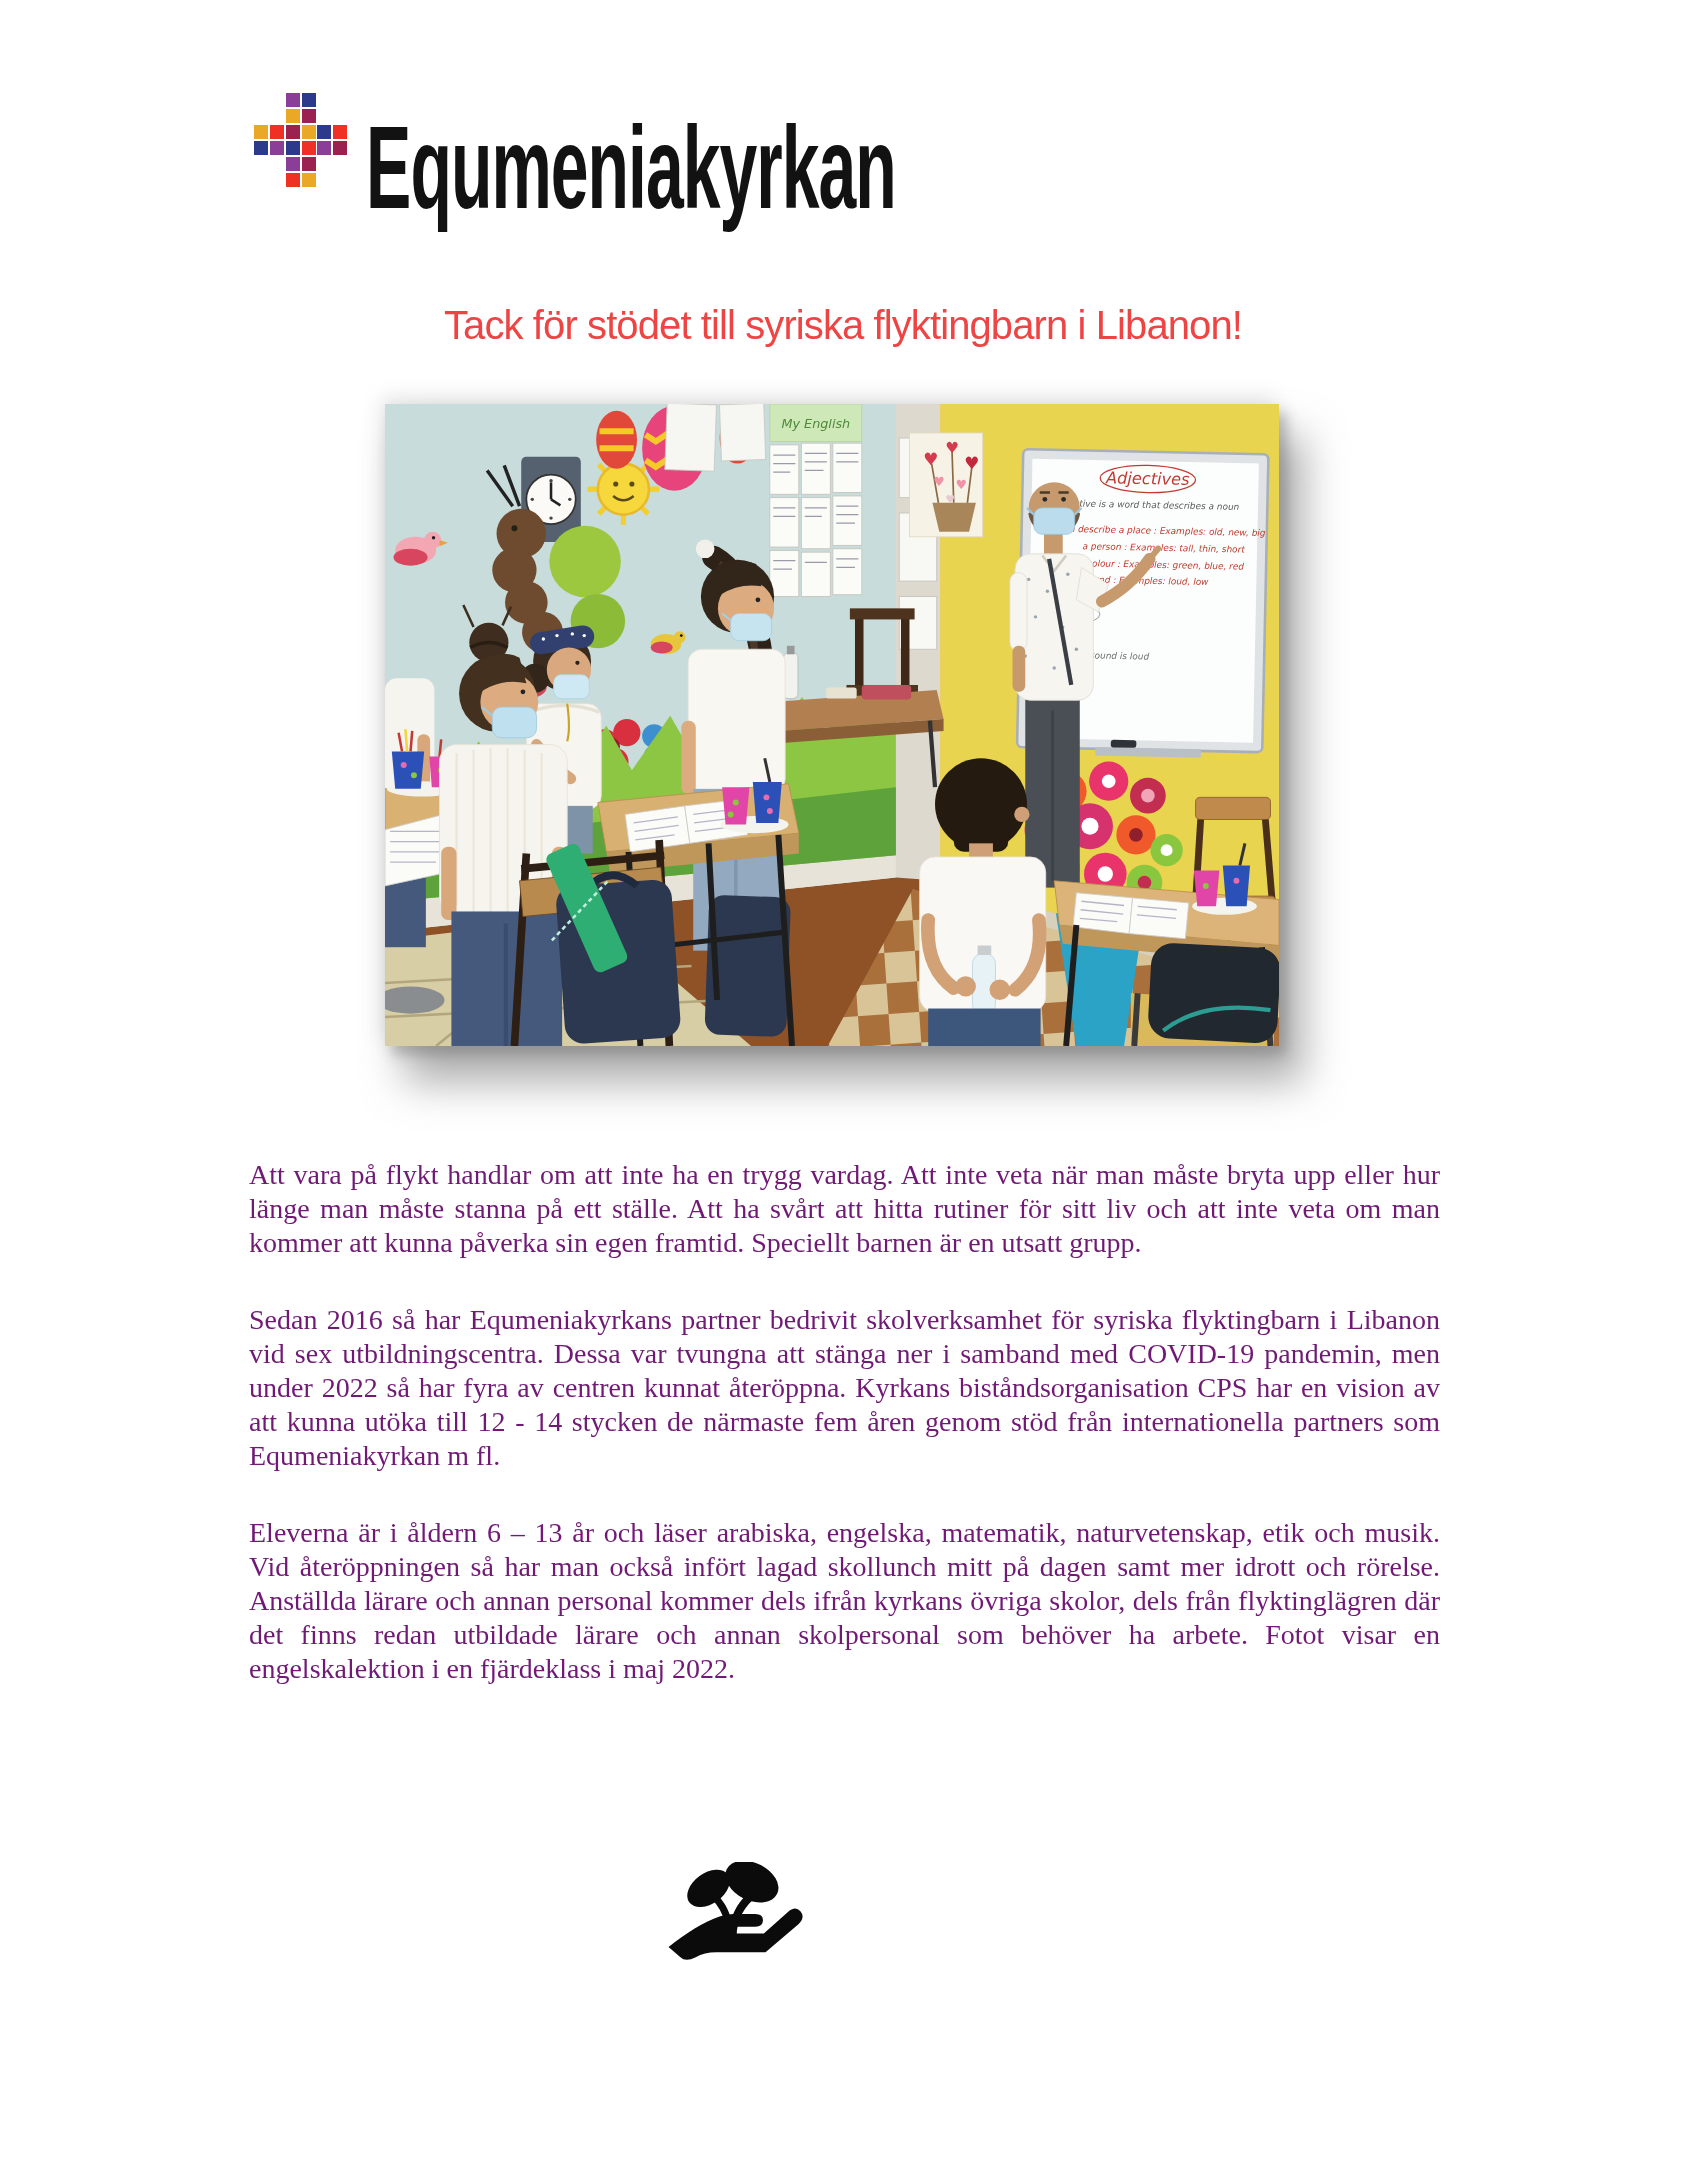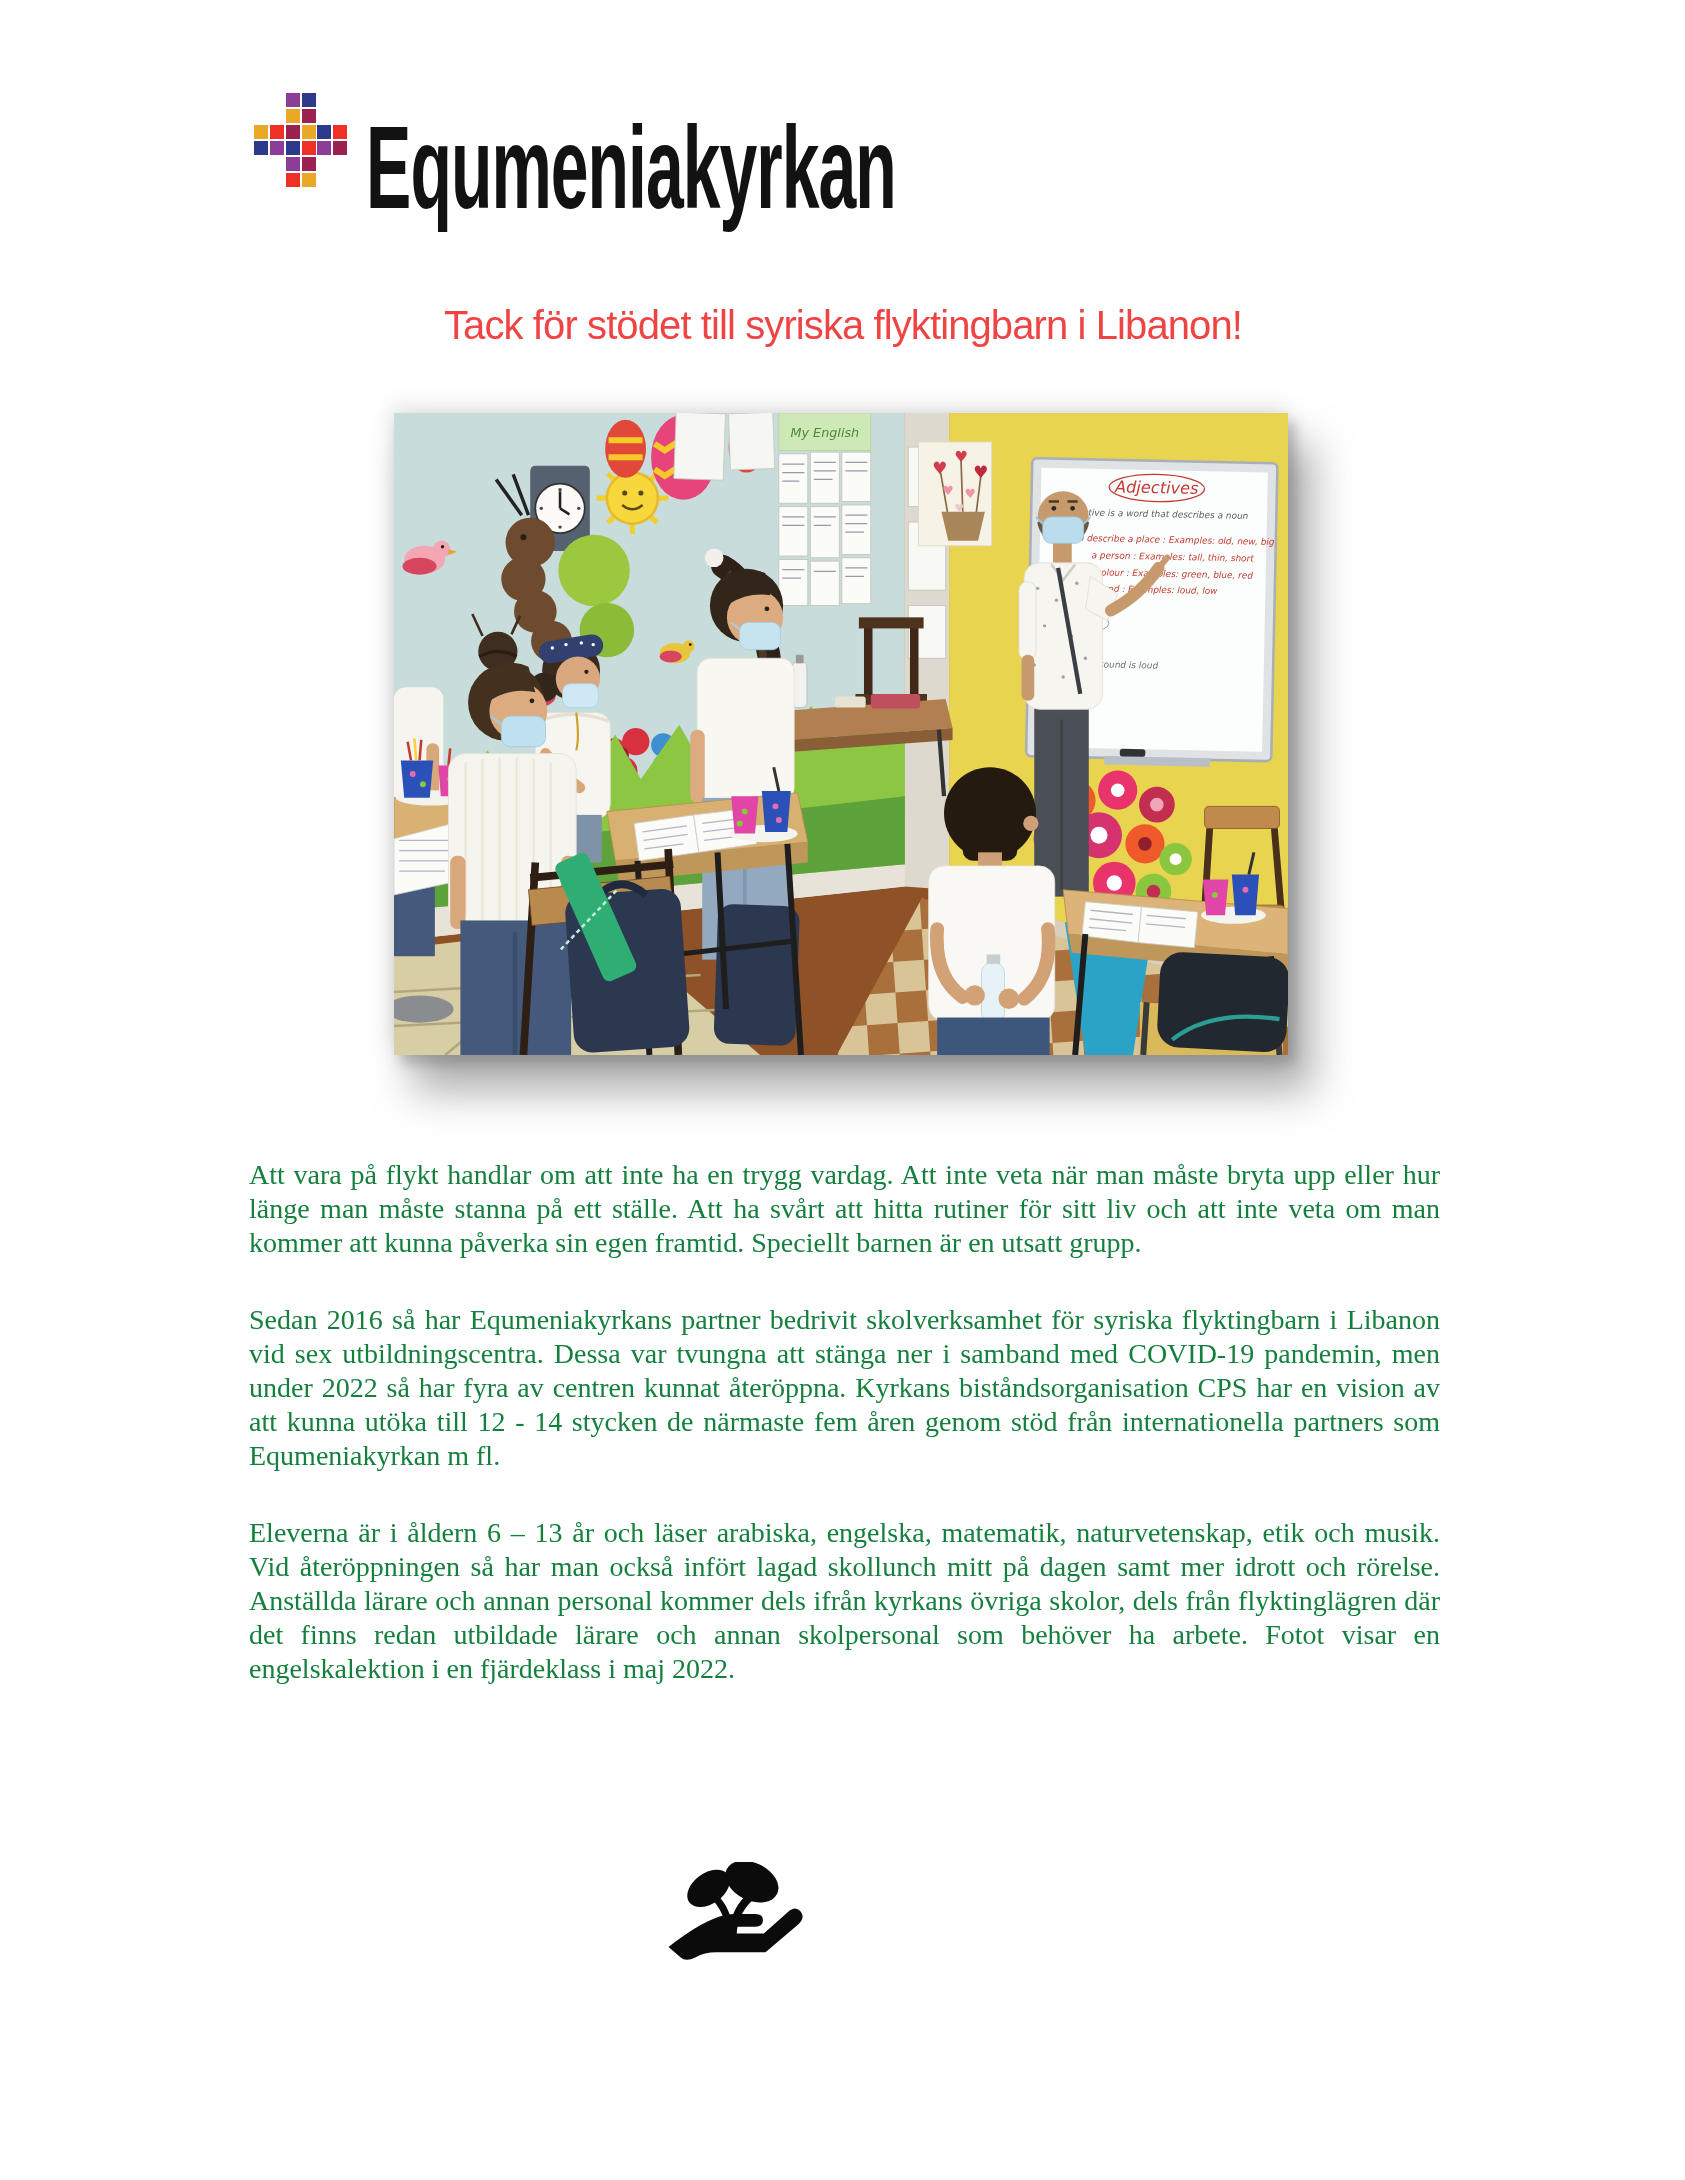--- a/index.html
+++ b/index.html
@@ -8,29 +8,29 @@
   
   .logo{position:absolute;left:0;top:0;}
   .logo-cross{position:absolute;left:254px;top:93px;width:95px;height:96px;}
   .logo-cross i{position:absolute;width:14px;height:14px;display:block;}
   .wordmark{position:absolute;left:361px;top:80px;}
   
   .title{position:absolute;left:0;right:0;top:303px;margin:0;text-align:center;
          font-family:"Liberation Sans",sans-serif;font-weight:400;font-size:40px;
          letter-spacing:-0.9px;color:#ef4444;}
   
-  .photo{position:absolute;left:378px;top:397px;width:894px;height:642px;margin:16px;
-         background:#f97316;
+  .photo{position:absolute;left:378px;top:397px;width:894px;height:642px;margin:7px;
+         background:#f0abfc;
          box-shadow:22px 34px 39px 3.4px rgba(105,105,105,.55),
                     -3.4px -6.8px 19px rgba(150,150,150,.25),
                     6.8px 8.5px 12px rgba(90,90,90,.35);}
   .photo svg{display:block;}
   
   .bodytext{position:absolute;left:249px;top:1158px;width:1191px;
-            font-size:28px;line-height:34px;color:#15803d;text-align:justify;}
+            font-size:28px;line-height:34px;color:#701a75;text-align:justify;}
   .bodytext p{margin:0 0 43px 0;}
   .bodytext p.nojust{text-align:left;}
   
   .hand{position:absolute;left:660px;top:1862px;}
   .hw{font-family:"DejaVu Sans",sans-serif;font-style:italic;}
 </style>
 </head>
 <body>
 
 <div class="page">

